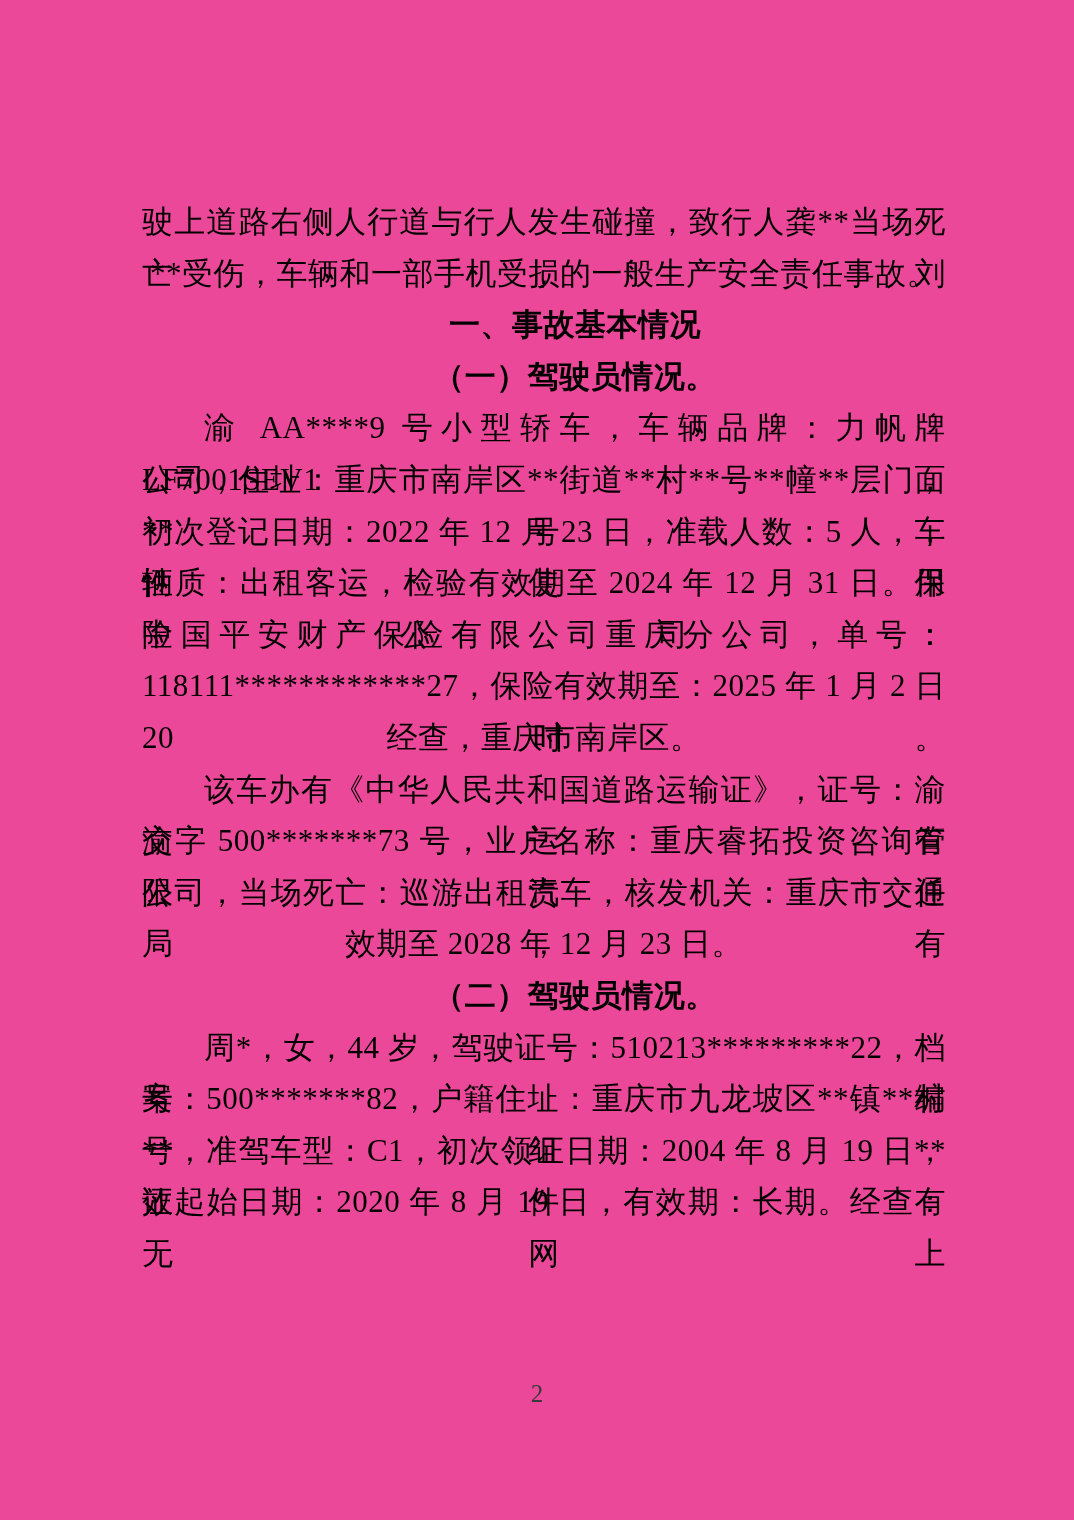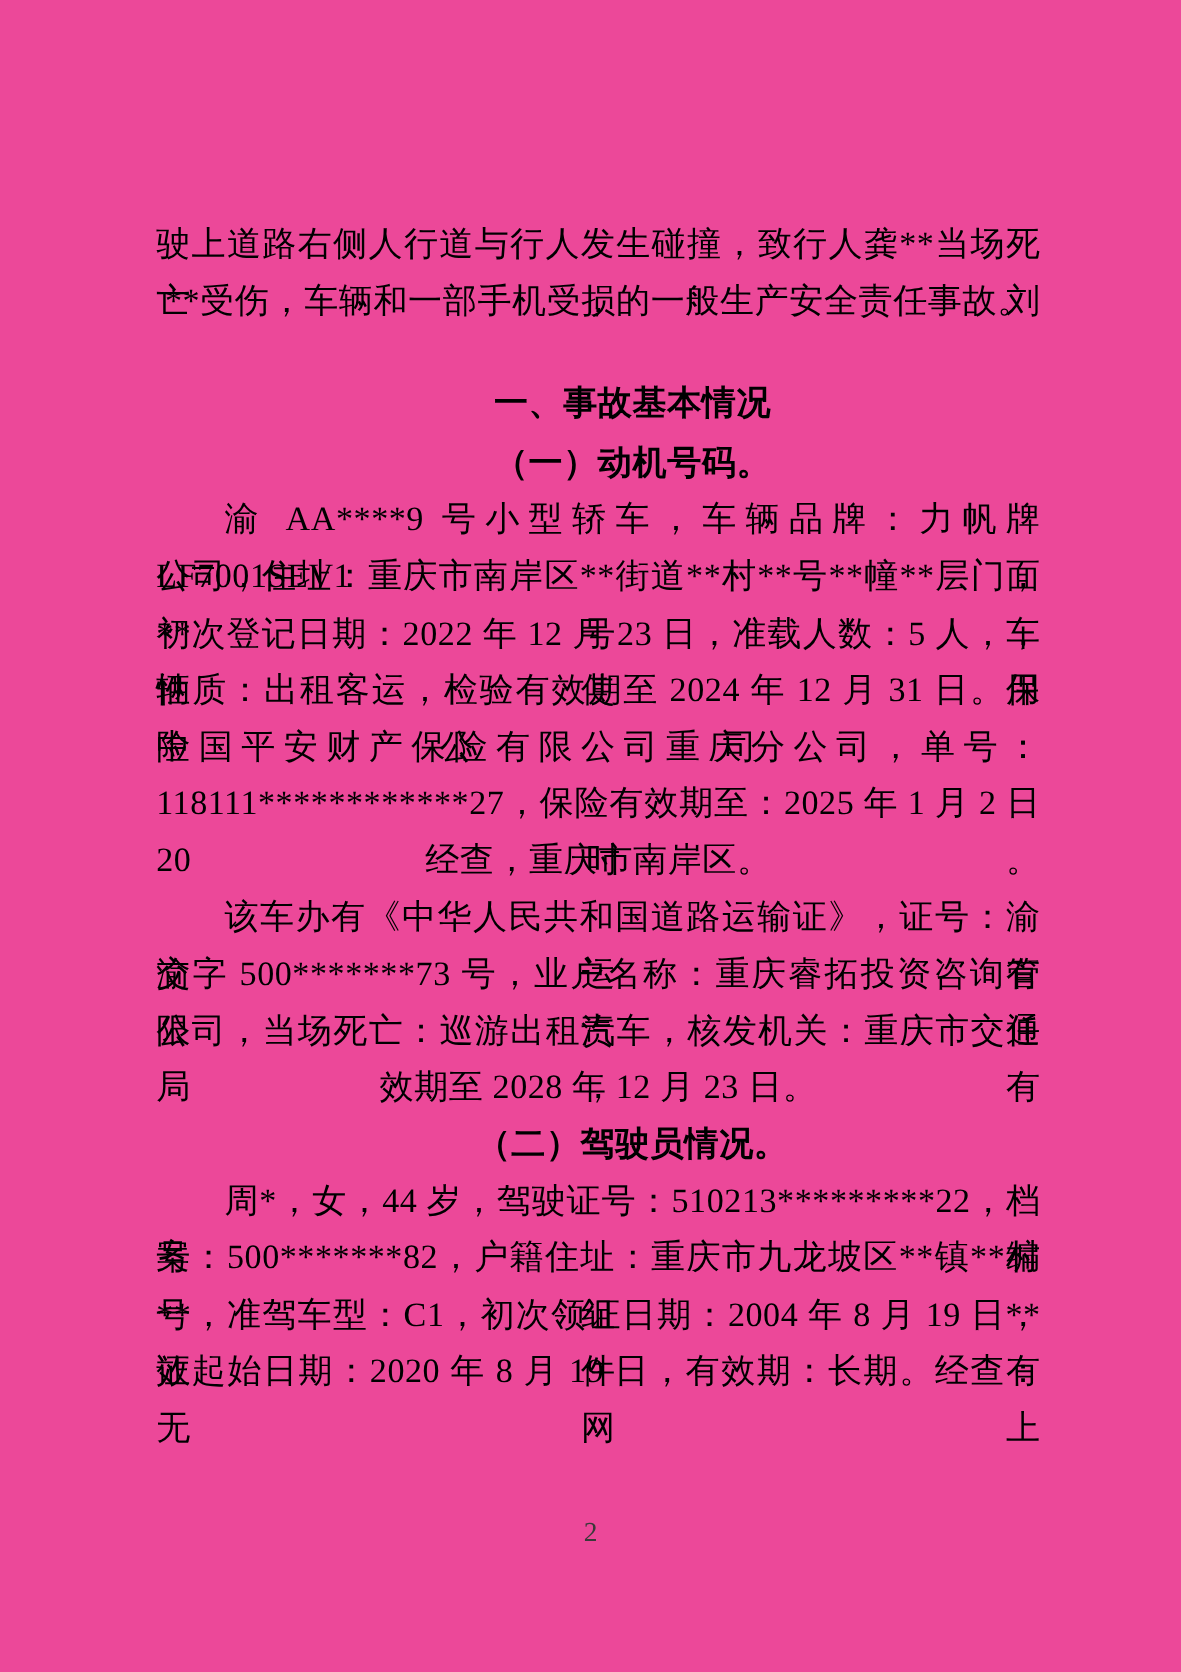--- a/index.html
+++ b/index.html
@@ -34,24 +34,23 @@
     white-space: normal;
   }
   .line.nojust {
     text-align: center;
     text-align-last: auto;
   }
   .line.indent {
     text-indent: 62px;
   }
   .line.h1 {
-    font-family: Liberation Mono, monospace;
+    font-family: Liberation Serif, serif;
     font-weight: 700;
     font-size: 31px;
-    margin-top: 44px;
   }
   .line.h2 {
     font-weight: 700;
   }
   .page-number {
     position: absolute;
     left: 0;
     right: 0;
     top: 1380px;
     text-align: center;
@@ -61,21 +60,21 @@
   }
 </style>
 </head>
 <body>
 
 <div class="page">
   <div class="text-block">
     <div class="line">驶上道路右侧人行道与行人发生碰撞，致行人龚**当场死亡，刘</div>
     <div class="line nojust">**受伤，车辆和一部手机受损的一般生产安全责任事故。</div>
     <div class="line h1 indent nojust">一、事故基本情况</div>
-    <div class="line h2 indent nojust">（一）动机号码。</div>
+    <div class="line h2 indent nojust">（一）驾驶员情况。</div>
     <div class="line indent">渝 AA****9 号小型轿车，车辆品牌：力帆牌 LF7001SEV1，</div>
     <div class="line">公司，住址：重庆市南岸区**街道**村**号**幢**层门面**号，</div>
     <div class="line">初次登记日期：2022 年 12 月 23 日，准载人数：5 人，车辆使用</div>
     <div class="line">性质：出租客运，检验有效期至 2024 年 12 月 31 日。保险公司：</div>
     <div class="line">中国平安财产保险有限公司重庆分公司，单号：</div>
     <div class="line">118111************27，保险有效期至：2025 年 1 月 2 日 20 时。</div>
     <div class="line nojust">经查，重庆市南岸区。</div>
     <div class="line indent">该车办有《中华人民共和国道路运输证》，证号：渝交运管</div>
     <div class="line">渝字 500*******73 号，业户名称：重庆睿拓投资咨询有限责任</div>
     <div class="line">公司，当场死亡：巡游出租汽车，核发机关：重庆市交通局，有</div>

